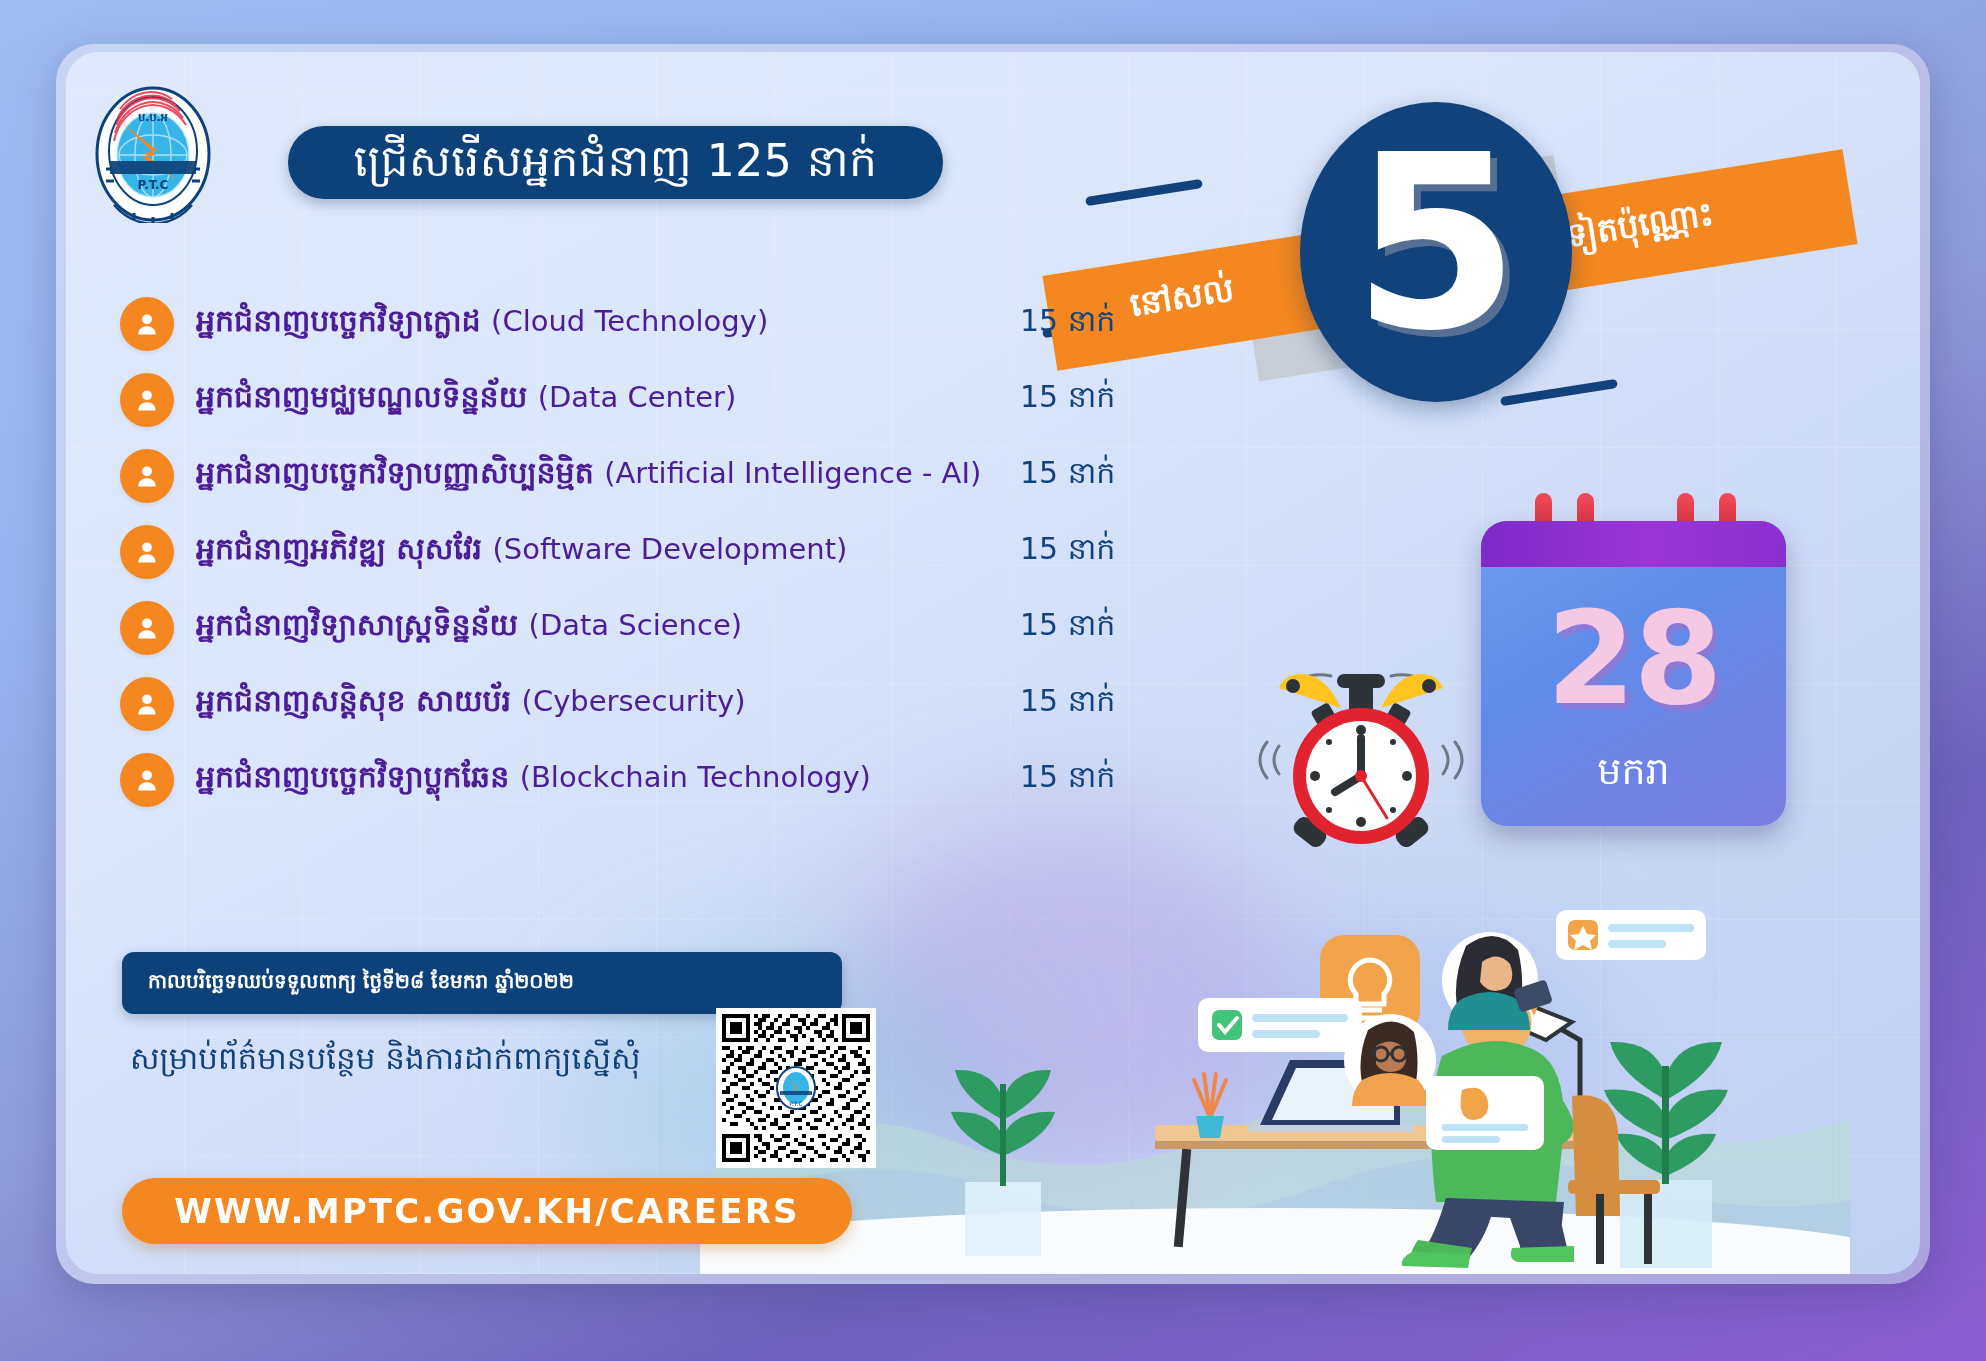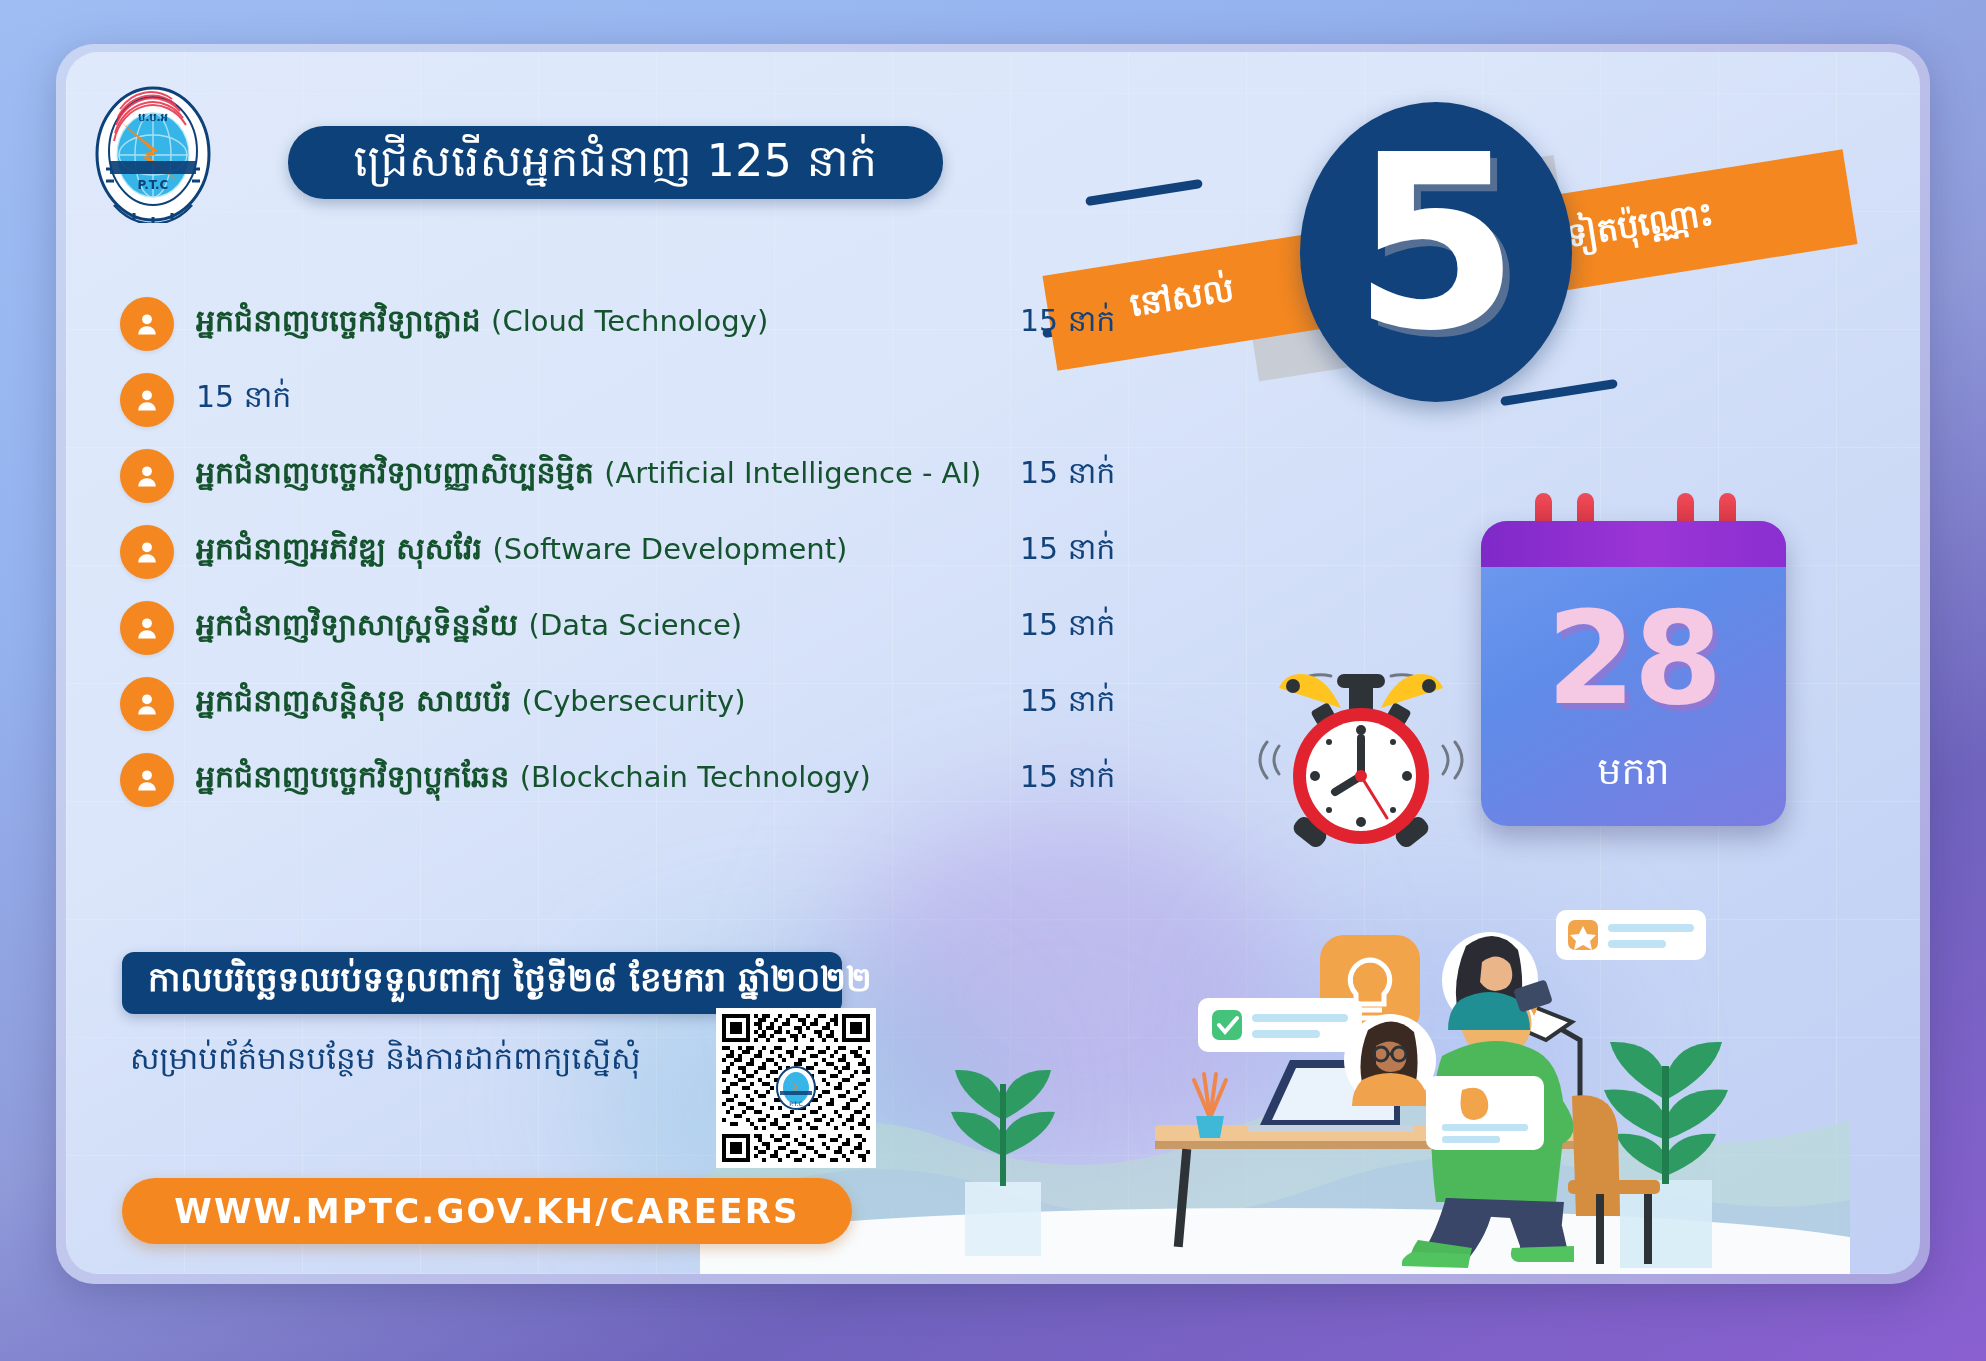--- a/index.html
+++ b/index.html
@@ -51,21 +51,21 @@
 
   
   .joblist{position:absolute;left:120px;top:286px;width:1060px;}
   .job-row{display:flex;align-items:center;height:76px;}
   .job-ico{
     width:54px;height:54px;border-radius:50%;background:#f4871f;
     flex:0 0 54px;display:flex;align-items:center;justify-content:center;
     margin-right:22px;box-shadow:0 2px 4px rgba(0,0,0,.08);
   }
   .job-name{
-    color:#14532d;font-size:30px;font-weight:600;white-space:nowrap;
+    color:#4c1d95;font-size:30px;font-weight:600;white-space:nowrap;
     flex:1 1 auto;
   }
   .job-name .en{font-size:29px;font-weight:500;}
   .job-qty{
     color:#11427c;font-size:30px;font-weight:400;white-space:nowrap;
     width:160px;text-align:left;flex:0 0 160px;
   }
 
   
   .cd{position:absolute;left:1100px;top:120px;width:800px;height:300px;}
@@ -122,21 +122,21 @@
   
   .clock{position:absolute;left:1241px;top:646px;width:240px;height:230px;}
 
   
   .deadline{
     position:absolute;left:122px;top:952px;width:720px;height:62px;
     background:#0c4179;border-radius:12px 12px 12px 12px;
     display:flex;align-items:center;padding-left:26px;box-sizing:border-box;
     box-shadow:0 4px 12px rgba(20,45,90,.25);
   }
-  .deadline .txt{color:#fff;font-size:34px;font-weight:600;white-space:nowrap;}
+  .deadline .txt{color:#fff;font-size:20px;font-weight:600;white-space:nowrap;}
 
   .note{position:absolute;left:130px;top:1038px;width:580px;color:#11427c;
     font-size:31px;line-height:1.32;font-weight:500;}
 
   .qr{
     position:absolute;left:716px;top:1008px;width:160px;height:160px;
     background:#fff;padding:6px;box-sizing:border-box;
   }
   .qr .ptc{position:absolute;left:50%;top:50%;width:40px;height:44px;transform:translate(-50%,-50%);}
 
@@ -275,20 +275,21 @@
     <span class="job-name"><span>អ្នកជំនាញបច្ចេកវិទ្យាក្លោដ</span> <span class="en">(Cloud Technology)</span></span>
     <span class="job-qty">15 នាក់</span>
   </div>
   <div class="job-row">
     <span class="job-ico">
       <svg viewBox="0 0 24 24" width="28" height="28">
           <circle cx="12" cy="8" r="4.2" fill="#fff"></circle>
           <path d="M4.5 21c0-4.2 3.4-7 7.5-7s7.5 2.8 7.5 7z" fill="#fff"></path>
         </svg>
     </span>
+    <span class="job-name"><span>អ្នកជំនាញមជ្ឈមណ្ឌលទិន្នន័យ</span> <span class="en">(Data Center)</span></span>
     <span class="job-qty">15 នាក់</span>
   </div>
   <div class="job-row">
     <span class="job-ico">
       <svg viewBox="0 0 24 24" width="28" height="28">
           <circle cx="12" cy="8" r="4.2" fill="#fff"></circle>
           <path d="M4.5 21c0-4.2 3.4-7 7.5-7s7.5 2.8 7.5 7z" fill="#fff"></path>
         </svg>
     </span>
     <span class="job-name"><span>អ្នកជំនាញបច្ចេកវិទ្យាបញ្ញាសិប្បនិម្មិត</span> <span class="en">(Artificial Intelligence - AI)</span></span>

